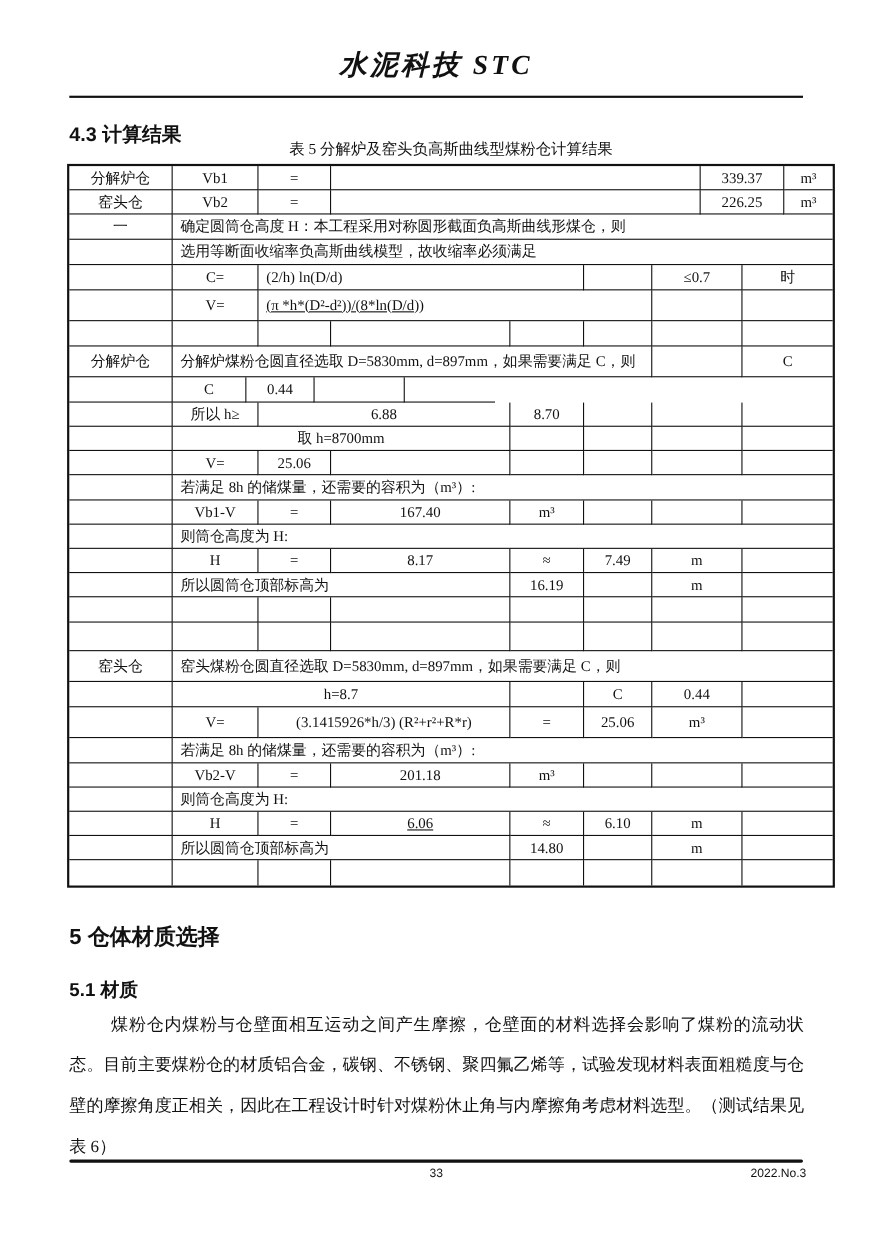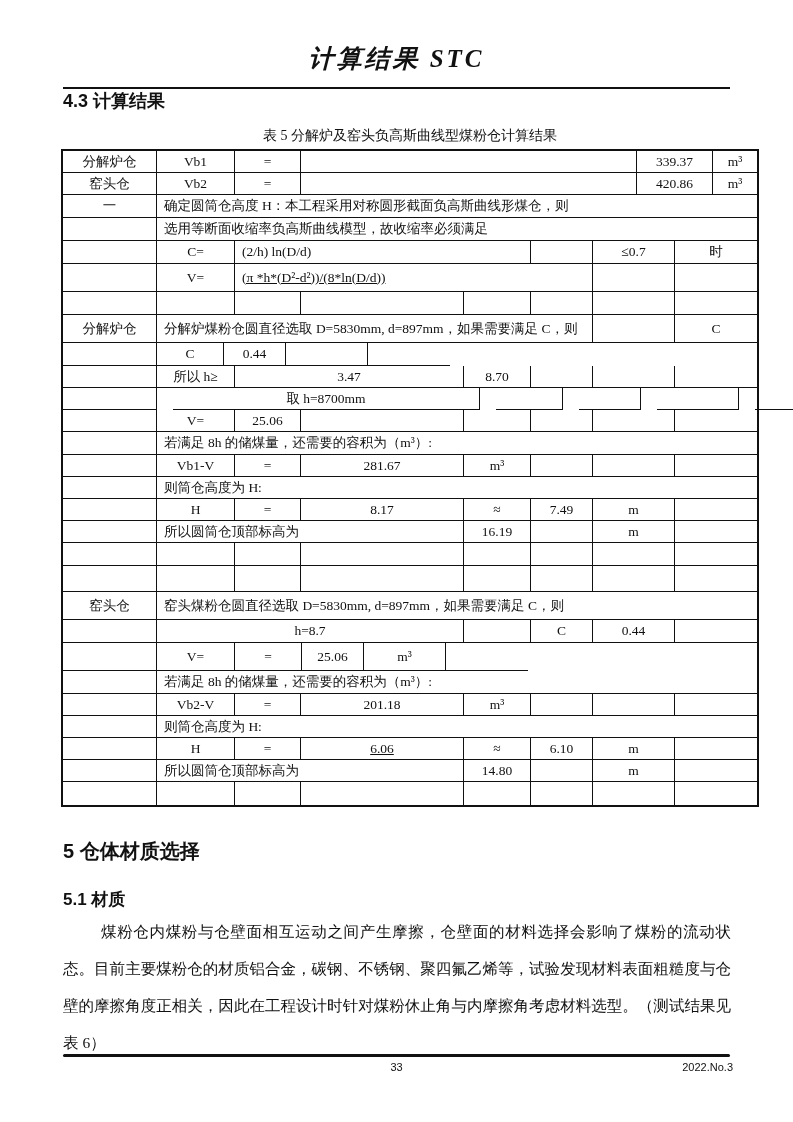--- a/index.html
+++ b/index.html
@@ -1,21 +1,21 @@
 <!DOCTYPE html>
 <html><head>
 <meta charset="utf-8">
 <style>
   html,body{margin:0;padding:0;background:#e8e8e8;}
   .page{position:relative;width:793px;height:1122px;margin:0 auto;background:#ffffff;
         color:#111;font-family:"Liberation Serif","DejaVu Serif",serif;overflow:hidden;}
   .jtitle{position:absolute;top:42px;left:0;width:100%;text-align:center;
           font-size:25px;font-style:italic;font-weight:bold;letter-spacing:3px;}
   .toprule{position:absolute;left:63px;top:87px;width:667px;height:2px;background:#111;}
-  .h43{position:absolute;left:63px;top:89px;font-size:18px;font-weight:bold;
+  .h43{position:absolute;left:63px;top:110px;font-size:18px;font-weight:bold;
        font-family:"Liberation Sans","DejaVu Sans",sans-serif;}
   .caption{position:absolute;left:63px;top:127px;width:694px;text-align:center;font-size:14px;}
   .tbl{position:absolute;left:61px;top:149px;width:694px;border:2px solid #111;}
   .tr{display:flex;}
   .td{box-sizing:border-box;flex:0 0 auto;border-right:1px solid #111;border-bottom:1px solid #111;
       display:flex;align-items:center;justify-content:center;font-size:13.5px;
       overflow:hidden;white-space:nowrap;}
   .td.l{justify-content:flex-start;padding-left:7px;}
   .td:last-child{border-right:0;}
   .tr:last-child .td{border-bottom:0;}
@@ -28,40 +28,40 @@
   .botrule{position:absolute;left:63px;top:1054px;width:667px;height:3px;background:#111;border-radius:2px;}
   .pagenum{position:absolute;left:63px;top:1061px;width:667px;text-align:center;font-size:11px;
            font-family:"Liberation Sans","DejaVu Sans",sans-serif;}
   .issue{position:absolute;top:1061px;right:60px;font-size:11px;
          font-family:"Liberation Sans","DejaVu Sans",sans-serif;}
 </style>
 </head>
 <body>
 
 <div class="page">
-  <div class="jtitle">计算结果 STC</div>
+  <div class="jtitle">水泥科技 STC</div>
   <div class="toprule"></div>
   <div class="h43">4.3 计算结果</div>
   <div class="caption">表 5 分解炉及窑头负高斯曲线型煤粉仓计算结果</div>
 
   <div class="tbl">
       <div class="tr" style="height: 22px;">
         <div class="td" style="flex-basis: 94px;">分解炉仓</div>
         <div class="td" style="flex-basis: 78px;">Vb1</div>
         <div class="td" style="flex-basis: 66px;">=</div>
         <div class="td" style="flex-basis: 336px;"></div>
         <div class="td" style="flex-basis: 76px;">339.37</div>
         <div class="td" style="flex-basis: 44px;">m³</div>
       </div>
       <div class="tr" style="height: 22px;">
         <div class="td" style="flex-basis: 94px;">窑头仓</div>
         <div class="td" style="flex-basis: 78px;">Vb2</div>
         <div class="td" style="flex-basis: 66px;">=</div>
         <div class="td" style="flex-basis: 336px;"></div>
-        <div class="td" style="flex-basis: 76px;">420.86</div>
+        <div class="td" style="flex-basis: 76px;">226.25</div>
         <div class="td" style="flex-basis: 44px;">m³</div>
       </div>
       <div class="tr" style="height: 23px;">
         <div class="td" style="flex-basis: 94px;">一</div>
         <div class="td l" style="flex-basis: 600px;">确定圆筒仓高度 H：本工程采用对称圆形截面负高斯曲线形煤仓，则</div>
       </div>
       <div class="tr" style="height: 23px;">
         <div class="td" style="flex-basis: 94px;"></div>
         <div class="td l" style="flex-basis: 600px;">选用等断面收缩率负高斯曲线模型，故收缩率必须满足</div>
       </div>
@@ -99,27 +99,27 @@
       <div class="tr" style="height: 23px;">
         <div class="td" style="flex-basis: 94px;"></div>
         <div class="td" style="flex-basis: 67px;">C</div>
         <div class="td" style="flex-basis: 62px;">0.44</div>
         <div class="td" style="flex-basis: 82px;"></div>
         <div class="td" style="flex-basis: 82px;"></div>
       </div>
       <div class="tr" style="height: 22px;">
         <div class="td" style="flex-basis: 94px;"></div>
         <div class="td" style="flex-basis: 78px;">所以 h≥</div>
-        <div class="td" style="flex-basis: 229px;">3.47</div>
+        <div class="td" style="flex-basis: 229px;">6.88</div>
         <div class="td" style="flex-basis: 67px;">8.70</div>
         <div class="td" style="flex-basis: 62px;"></div>
         <div class="td" style="flex-basis: 82px;"></div>
         <div class="td" style="flex-basis: 82px;"></div>
       </div>
-      <div class="tr" style="height: 22px; gap: 16px;">
+      <div class="tr" style="height: 22px;">
         <div class="td" style="flex-basis: 94px;"></div>
         <div class="td" style="flex-basis: 307px;">取 h=8700mm</div>
         <div class="td" style="flex-basis: 67px;"></div>
         <div class="td" style="flex-basis: 62px;"></div>
         <div class="td" style="flex-basis: 82px;"></div>
         <div class="td" style="flex-basis: 82px;"></div>
       </div>
       <div class="tr" style="height: 22px;">
         <div class="td" style="flex-basis: 94px;"></div>
         <div class="td" style="flex-basis: 78px;">V=</div>
@@ -131,21 +131,21 @@
         <div class="td" style="flex-basis: 82px;"></div>
       </div>
       <div class="tr" style="height: 23px;">
         <div class="td" style="flex-basis: 94px;"></div>
         <div class="td l" style="flex-basis: 600px;">若满足 8h 的储煤量，还需要的容积为（m³）:</div>
       </div>
       <div class="tr" style="height: 22px;">
         <div class="td" style="flex-basis: 94px;"></div>
         <div class="td" style="flex-basis: 78px; font-family: Liberation Serif, serif;">Vb1-V</div>
         <div class="td" style="flex-basis: 66px;">=</div>
-        <div class="td" style="flex-basis: 163px;">281.67</div>
+        <div class="td" style="flex-basis: 163px;">167.40</div>
         <div class="td" style="flex-basis: 67px;">m³</div>
         <div class="td" style="flex-basis: 62px;"></div>
         <div class="td" style="flex-basis: 82px;"></div>
         <div class="td" style="flex-basis: 82px;"></div>
       </div>
       <div class="tr" style="height: 22px;">
         <div class="td" style="flex-basis: 94px;"></div>
         <div class="td l" style="flex-basis: 600px;">则筒仓高度为 H:</div>
       </div>
       <div class="tr" style="height: 22px;">
@@ -194,20 +194,21 @@
         <div class="td" style="flex-basis: 94px;"></div>
         <div class="td" style="flex-basis: 307px;">h=8.7</div>
         <div class="td" style="flex-basis: 67px;"></div>
         <div class="td" style="flex-basis: 62px;">C</div>
         <div class="td" style="flex-basis: 82px;">0.44</div>
         <div class="td" style="flex-basis: 82px;"></div>
       </div>
       <div class="tr" style="height: 28px;">
         <div class="td" style="flex-basis: 94px;"></div>
         <div class="td" style="flex-basis: 78px;">V=</div>
+        <div class="td" style="flex-basis: 229px;">(3.1415926*h/3) (R²+r²+R*r)</div>
         <div class="td" style="flex-basis: 67px;">=</div>
         <div class="td" style="flex-basis: 62px;">25.06</div>
         <div class="td" style="flex-basis: 82px;">m³</div>
         <div class="td" style="flex-basis: 82px;"></div>
       </div>
       <div class="tr" style="height: 23px;">
         <div class="td" style="flex-basis: 94px;"></div>
         <div class="td l" style="flex-basis: 600px;">若满足 8h 的储煤量，还需要的容积为（m³）:</div>
       </div>
       <div class="tr" style="height: 22px; justify-content: space-between;">

